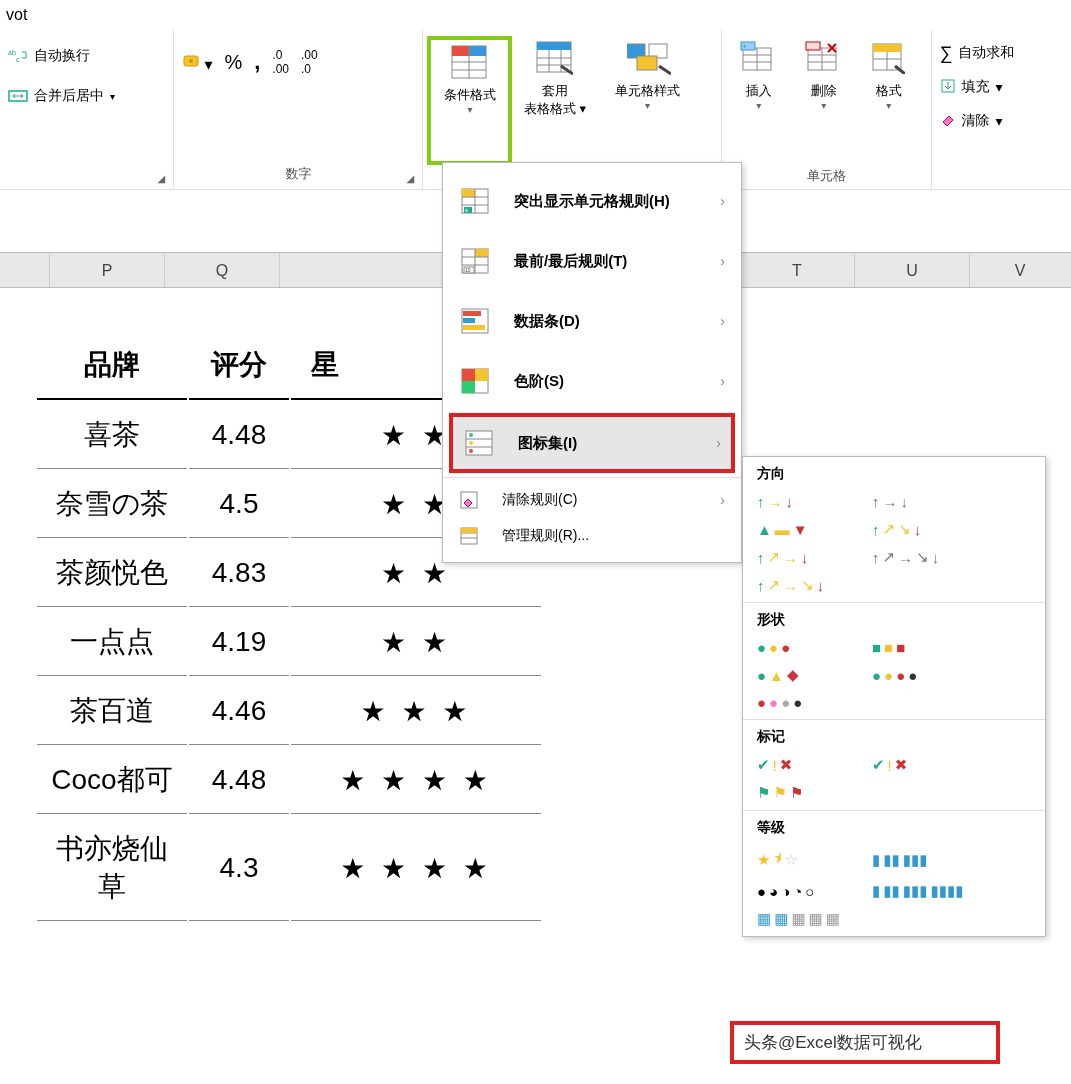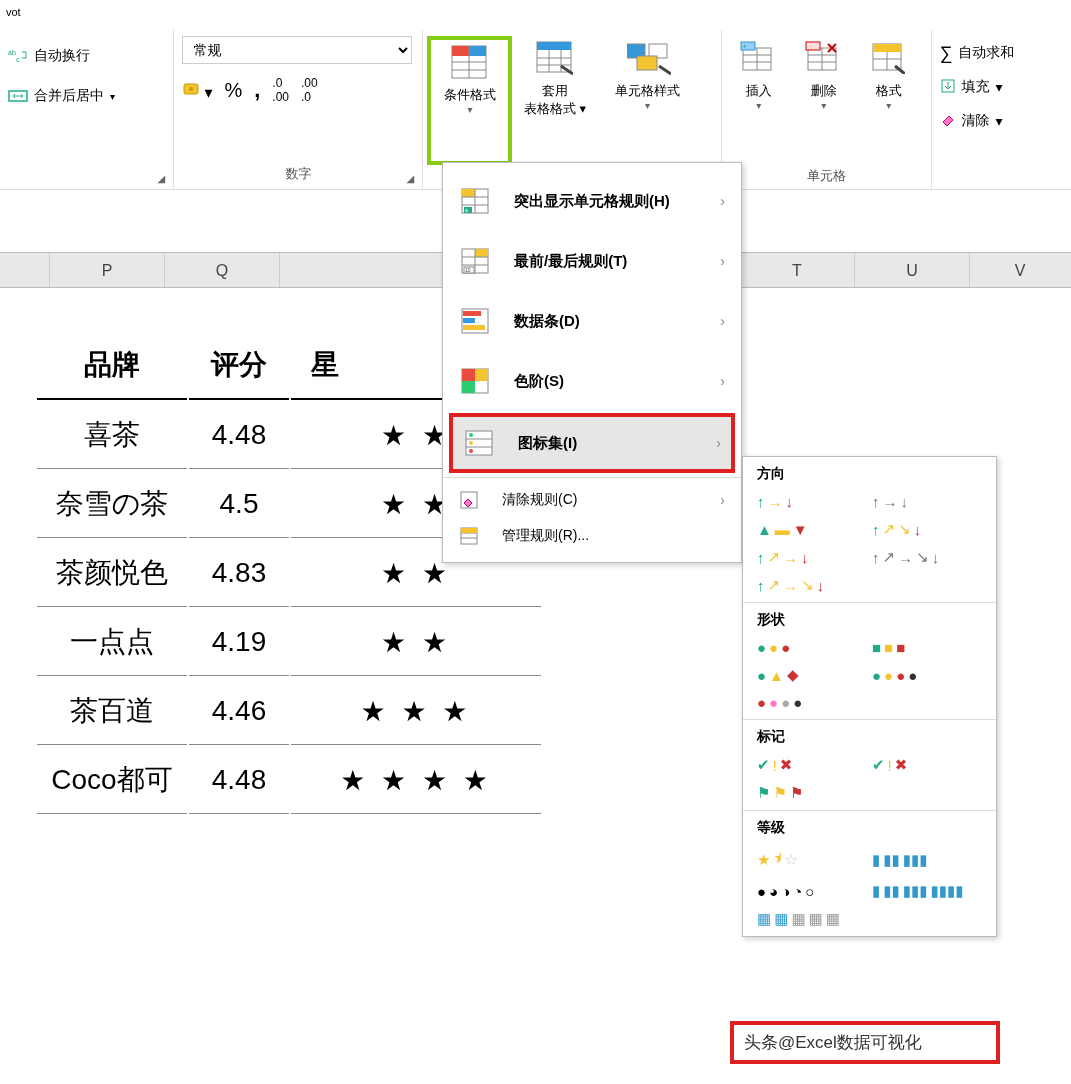--- a/index.html
+++ b/index.html
@@ -49,29 +49,29 @@
 .cf-menu { position: absolute; top: 162px; left: 442px; width: 300px; background: #fff; border: 1px solid #bbb; box-shadow: 2px 2px 6px rgba(0,0,0,.2); padding: 8px 0; z-index: 10; }
 .cf-item { display: flex; align-items: center; padding: 14px 16px; gap: 23px; font-size: 15px; cursor: pointer; position: relative; }
 .cf-item.highlighted { background: #e6e6e6; border: 4px solid #e02020; margin: 2px 6px; padding: 10px 10px; }
 .cf-item .arrow { margin-left: auto; color: #888; font-size: 14px; }
 .cf-icon { width: 32px; height: 32px; display: inline-flex; align-items: center; justify-content: center; }
 .cf-sep { border-top: 1px solid #ddd; margin: 4px 0; }
 .cf-item.small { padding: 8px 16px; font-size: 14px; }
 .cf-item.small .cf-icon { width: 20px; height: 20px; }
 
 
-.iconset-menu { position: absolute; top: 456px; left: 742px; width: 255px; background: #fff; border: 1px solid #bbb; box-shadow: 2px 2px 6px rgba(0,0,0,.2); z-index: 11; }
+.iconset-menu { position: absolute; top: 456px; left: 742px; width: 304px; background: #fff; border: 1px solid #bbb; box-shadow: 2px 2px 6px rgba(0,0,0,.2); z-index: 11; }
 .is-section { padding: 8px 14px; border-bottom: 1px solid #ddd; }
 .is-title { font-weight: bold; font-size: 14px; margin-bottom: 10px; }
 .is-grid { display: flex; flex-wrap: wrap; gap: 10px 30px; }
 .is-opt { display: flex; gap: 3px; align-items: center; cursor: pointer; min-width: 85px; font-size: 15px; }
 .is-opt span { display: inline-block; }
 
 .watermark { position: absolute; bottom: 20px; left: 730px; width: 270px; border: 4px solid #e02020; padding: 6px 10px; font-size: 17px; color: #333; background: #fff; z-index: 20; }
-.pivot-end { position:absolute; top:6px; left:6px; font-size:11px; }
+.pivot-end { position:absolute; top:6px; left:6px; font-size:16px; }
 </style>
 </head>
 <body>
 
 <div class="pivot-end">vot</div>
 
 <div class="ribbon" style="margin-top:30px;">
 
   <div class="ribbon-group align-group">
     <div class="align-row">
@@ -91,23 +91,20 @@
             <path d="M5 8 L15 8 M5 8 L7 6 M5 8 L7 10 M15 8 L13 6 M15 8 L13 10" stroke="#2a8" fill="none"></path>
           </svg>
       </span>
       <span class="align-text">合并后居中</span>
       <span style="font-size:10px;">▾</span>
     </div>
     <span class="dialog-launcher">◢</span>
   </div>
 
   <div class="ribbon-group number-group">
-    <select class="number-format-select">
-      <option>常规</option>
-    </select>
     <div class="number-icons">
       <span>
         <svg width="22" height="20">
             <rect x="2" y="6" width="14" height="10" rx="2" fill="#f4c430" stroke="#c90"></rect>
             <circle cx="9" cy="11" r="2" fill="#c90"></circle>
           </svg>▾
       </span>
       <span style="font-size:20px;">%</span>
       <span style="font-size:22px;font-weight:bold;">,</span>
       <span style="font-size:12px;">.0<br>.00</span>
@@ -271,20 +268,25 @@
   <tr>
         <td>茶百道</td>
         <td>4.46</td>
         <td class="star">★ ★ ★</td>
       </tr>
   <tr>
         <td>Coco都可</td>
         <td>4.48</td>
         <td class="star">★ ★ ★ ★</td>
       </tr>
+  <tr>
+        <td>书亦烧仙草</td>
+        <td>4.3</td>
+        <td class="star">★ ★ ★ ★</td>
+      </tr>
 </tbody>
   </table>
 
 <div class="cf-menu">
   <div class="cf-item">
     <span class="cf-icon">
       <svg width="30" height="28">
           <rect x="2" y="2" width="26" height="24" fill="#fff" stroke="#888"></rect>
           <rect x="2" y="2" width="13" height="8" fill="#f4c430"></rect>
           <line x1="2" y1="10" x2="28" y2="10" stroke="#888"></line>

